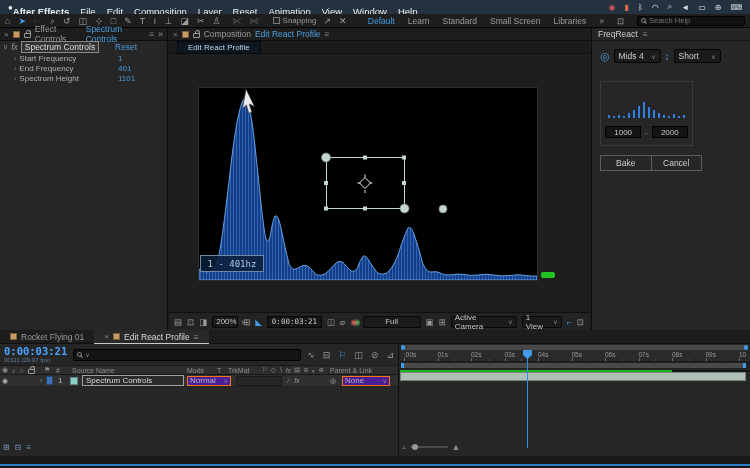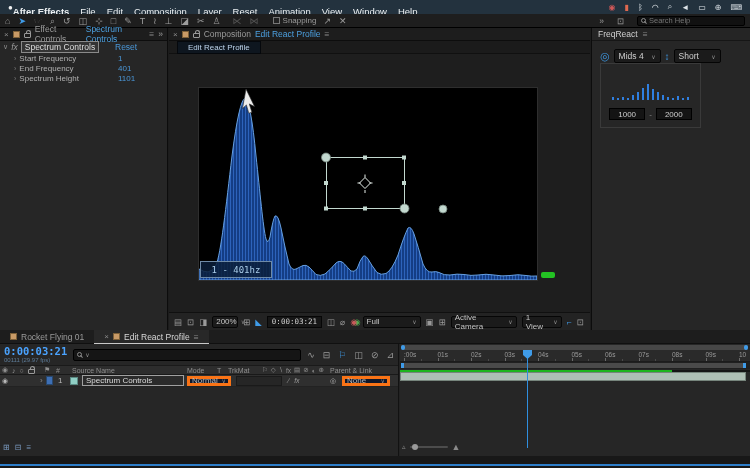--- a/index.html
+++ b/index.html
@@ -53,39 +53,39 @@
   .proprow{height:10px;position:relative;display:flex;align-items:center;padding-left:14px;font-size:8px;color:#b0b0b0;}
   .proprow .tw{color:#777;margin-right:3px;font-size:7px;}
   .propval{position:absolute;left:118px;color:#4a97d8;}
 
   
   .panel-comp{position:absolute;left:169px;top:28px;width:421px;height:302px;background:#1f1f1f;}
   .viewer-tabs{height:13px;background:#1b1b1b;border-bottom:1px solid #101010;display:flex;align-items:center;padding-left:8px;}
   .vtab{background:#0e161f;color:#bcd3ea;font-size:8px;padding:1px 10px;border:1px solid #05080c;}
   .viewer{position:absolute;top:26px;left:0;right:0;bottom:18px;background:#1e1e1e;}
   .comp-frame{position:absolute;left:30px;top:34px;width:338px;height:192px;background:#000;outline:1px solid #2e2e2e;}
-  .freq-overlay{position:absolute;left:1px;top:173px;width:72px;height:17px;border:1px solid #6e8aa6;background:rgba(10,30,58,.85);color:#a9cce8;font-family:"DejaVu Sans Mono",monospace;font-size:9px;display:flex;align-items:center;justify-content:center;}
+  .freq-overlay{position:absolute;left:1px;top:167px;width:64px;height:17px;border:1px solid #6e8aa6;background:rgba(10,30,58,.85);color:#a9cce8;font-family:"DejaVu Sans Mono",monospace;font-size:9px;display:flex;align-items:center;justify-content:center;}
   .green-ind{position:absolute;left:372px;top:218px;width:14px;height:6px;background:#23c223;border-radius:2px;}
   .comp-toolbar{position:absolute;left:0;right:0;bottom:0;height:18px;background:#232323;border-top:1px solid #101010;display:flex;align-items:center;gap:5px;padding:0 5px;font-size:8px;color:#a8a8a8;overflow:hidden;}
   .cicon{font-size:8.5px;color:#9a9a9a;flex:none;}
   .cicon.blue{color:#3f9be8;}
   .cicon.rgb{color:#c85a5a;text-shadow:3px 0 0 #4fae4f;}
   .cselect{height:12px;background:#1b1b1b;border:1px solid #060606;border-radius:2px;display:flex;align-items:center;justify-content:space-between;padding:0 3px;gap:4px;color:#c4c4c4;flex:none;}
   .chev{font-size:6px;color:#8a8a8a;}
   .ctc{height:12px;background:#161616;border:1px solid #060606;display:flex;align-items:center;padding:0 4px;color:#cfcfcf;font-family:"DejaVu Sans Mono",monospace;font-size:7.5px;flex:none;}
 
   
   .panel-freq{position:absolute;left:591px;top:28px;width:159px;height:302px;background:#262626;border-left:1px solid #0c0c0c;}
   .freq-header{height:13px;background:#252525;border-bottom:1px solid #161616;display:flex;align-items:center;gap:5px;padding:0 6px;font-size:8.5px;color:#d0d0d0;}
   .freq-body{padding:8px 0 0 8px;}
   .freq-controls{display:flex;align-items:center;gap:4px;}
   .target-ic{color:#3f9be8;font-size:11px;line-height:11px;}
   .updown-ic{color:#3f9be8;font-size:10px;}
   .fselect{height:14px;background:#1b1b1b;border:1px solid #050505;border-radius:2px;display:flex;align-items:center;justify-content:space-between;gap:5px;padding:0 4px;font-size:8.5px;color:#cfcfcf;width:47px;}
-  .freq-box{margin-top:0;width:101px;border:1px solid #3a3a3a;padding:8px 4px 7px 4px;}
+  .freq-box{margin-top:18px;width:93px;border:1px solid #3a3a3a;padding:8px 4px 7px 4px;}
   .fbars{display:flex;align-items:flex-end;gap:3px;height:28px;justify-content:center;}
   .fbar{width:2px;background:#2f7fe0;}
   .frange{margin-top:8px;display:flex;align-items:center;gap:4px;justify-content:center;font-size:8px;color:#8a8a8a;}
   .fnum{width:36px;height:12px;background:#141414;border:1px solid #000;color:#cccccc;text-align:center;font-size:8px;line-height:11px;}
   .fbuttons{margin-top:9px;display:flex;width:102px;height:16px;border:1px solid #5d5d5d;}
   .fbtn{flex:1;display:flex;align-items:center;justify-content:center;font-size:8.5px;color:#cfcfcf;}
   .fbtn + .fbtn{border-left:1px solid #5d5d5d;}
 
   
   .timeline{position:absolute;left:0;top:330px;right:0;height:126px;background:#232323;}
@@ -99,21 +99,21 @@
   .fi{font-size:6px;color:#5d7b97;margin-top:1px;}
   .tl-search{flex:1;height:12px;background:#151515;border:1px solid #000;border-radius:2px;display:flex;align-items:center;gap:3px;padding:0 3px;}
   .tl-hicons{display:flex;gap:8px;font-size:9px;color:#9a9a9a;align-items:center;}
   .tlic.active{color:#3f9be8;}
   .tl-cols{height:10px;background:#2d2d2d;border-top:1px solid #1a1a1a;border-bottom:1px solid #191919;position:relative;font-size:7px;color:#8f8f8f;}
   .abs{position:absolute;top:0;height:100%;display:flex;align-items:center;}
   .tl-row{height:12px;background:#2f2f2f;border-bottom:1px solid #222;position:relative;font-size:8px;color:#b8b8b8;}
   .label-chip{width:7px;height:9px;background:#3e6fb4;border:1px solid #27476e;}
   .swatch{width:8px;height:8px;background:#8fcec4;border:1px solid #5b8a84;}
   .namebox{height:11px;border:1px solid #a0a0a0;background:#2b2b2b;color:#dcdcdc;display:flex;align-items:center;padding:0 3px;width:102px;}
-  .modebox{height:10px;background:#0f172a;border:3px solid #f97316;display:flex;align-items:center;justify-content:space-between;padding:0 2px;width:44px;}
+  .modebox{height:10px;background:#4c1d95;border:1px solid #f97316;display:flex;align-items:center;justify-content:space-between;padding:0 2px;width:44px;}
   .fieldbox{height:10px;background:#262626;border:1px solid #1a1a1a;width:46px;}
   .tl-bottomicons{position:absolute;left:3px;bottom:4px;display:flex;gap:5px;font-size:8px;color:#7a9ac0;}
   .tl-right{position:absolute;top:14px;left:400px;right:0;bottom:0;background:#262626;overflow:hidden;}
   .navigator{position:absolute;top:1px;left:1px;right:2px;height:5px;background:#474747;border-radius:2px;}
   .navigator::before,.navigator::after{content:"";position:absolute;top:0;width:4px;height:5px;background:#3f9be8;border-radius:2px;}
   .navigator::before{left:0;} .navigator::after{right:0;}
   .ruler{position:absolute;top:6px;left:0;right:0;height:12px;background:#2a2a2a;border-bottom:1px solid #1c1c1c;font-size:6.5px;color:#9a9a9a;}
   .rlabel{position:absolute;top:1px;}
   .rtick{position:absolute;bottom:0;width:1px;height:3px;background:#6a6a6a;}
   .rtick.minor{height:2px;background:#4a4a4a;}
@@ -189,20 +189,27 @@
       </span>
     <span class="snapwrap">
       <span class="cb"></span>
       <span>Snapping</span>
       <span class="tools" style="margin-left:4px">
           <span class="tool">↗</span>
           <span class="tool">✕</span>
         </span>
     </span>
     <span class="ws-wrap">
+      <span style="display:flex;gap:13px">
+          <span class="ws active">Default</span>
+          <span class="ws">Learn</span>
+          <span class="ws">Standard</span>
+          <span class="ws">Small Screen</span>
+          <span class="ws">Libraries</span>
+        </span>
       <span class="ovf">»</span>
       <span class="cicon">⊡</span>
       <span class="searchbox">
         <span class="mag"></span>
         <input placeholder="Search Help" style="">
       </span>
     </span>
   </div>
 
   <div class="panel-effects">
@@ -289,21 +296,21 @@
         <span class="cselect" style="width: 26px;">
           <span>200%</span>
           <span class="chev">∨</span>
         </span>
         <span class="cicon ">⊞</span>
         <span class="cicon blue">◣</span>
         <span class="ctc">0:00:03:21</span>
         <span class="cicon ">◫</span>
         <span class="cicon ">⌀</span>
         <span class="cicon rgb">◉</span>
-        <span class="cselect" style="width: 58px;">
+        <span class="cselect" style="width: 58px; flex-direction: column;">
           <span>Full</span>
           <span class="chev">∨</span>
         </span>
         <span class="cicon ">▣</span>
         <span class="cicon ">⊞</span>
         <span class="cselect" style="width: 66px;">
           <span>Active Camera</span>
           <span class="chev">∨</span>
         </span>
         <span class="cselect" style="width: 40px;">
@@ -350,20 +357,24 @@
             <span class="fbar" style="height: 2px;"></span>
             <span class="fbar" style="height: 4px;"></span>
             <span class="fbar" style="height: 2px;"></span>
             <span class="fbar" style="height: 3px;"></span>
           </div>
         <div class="frange">
           <span class="fnum">1000</span>
           <span>-</span>
           <span class="fnum">2000</span>
         </div>
+      </div>
+      <div class="fbuttons">
+        <span class="fbtn">Bake</span>
+        <span class="fbtn">Cancel</span>
       </div>
     </div>
   </div>
 
   <div class="timeline">
     <div class="tl-tabbar">
       <span class="tl-tab">
         <span class="comp-chip"></span>
         <span>Rocket Flying 01</span>
       </span>

